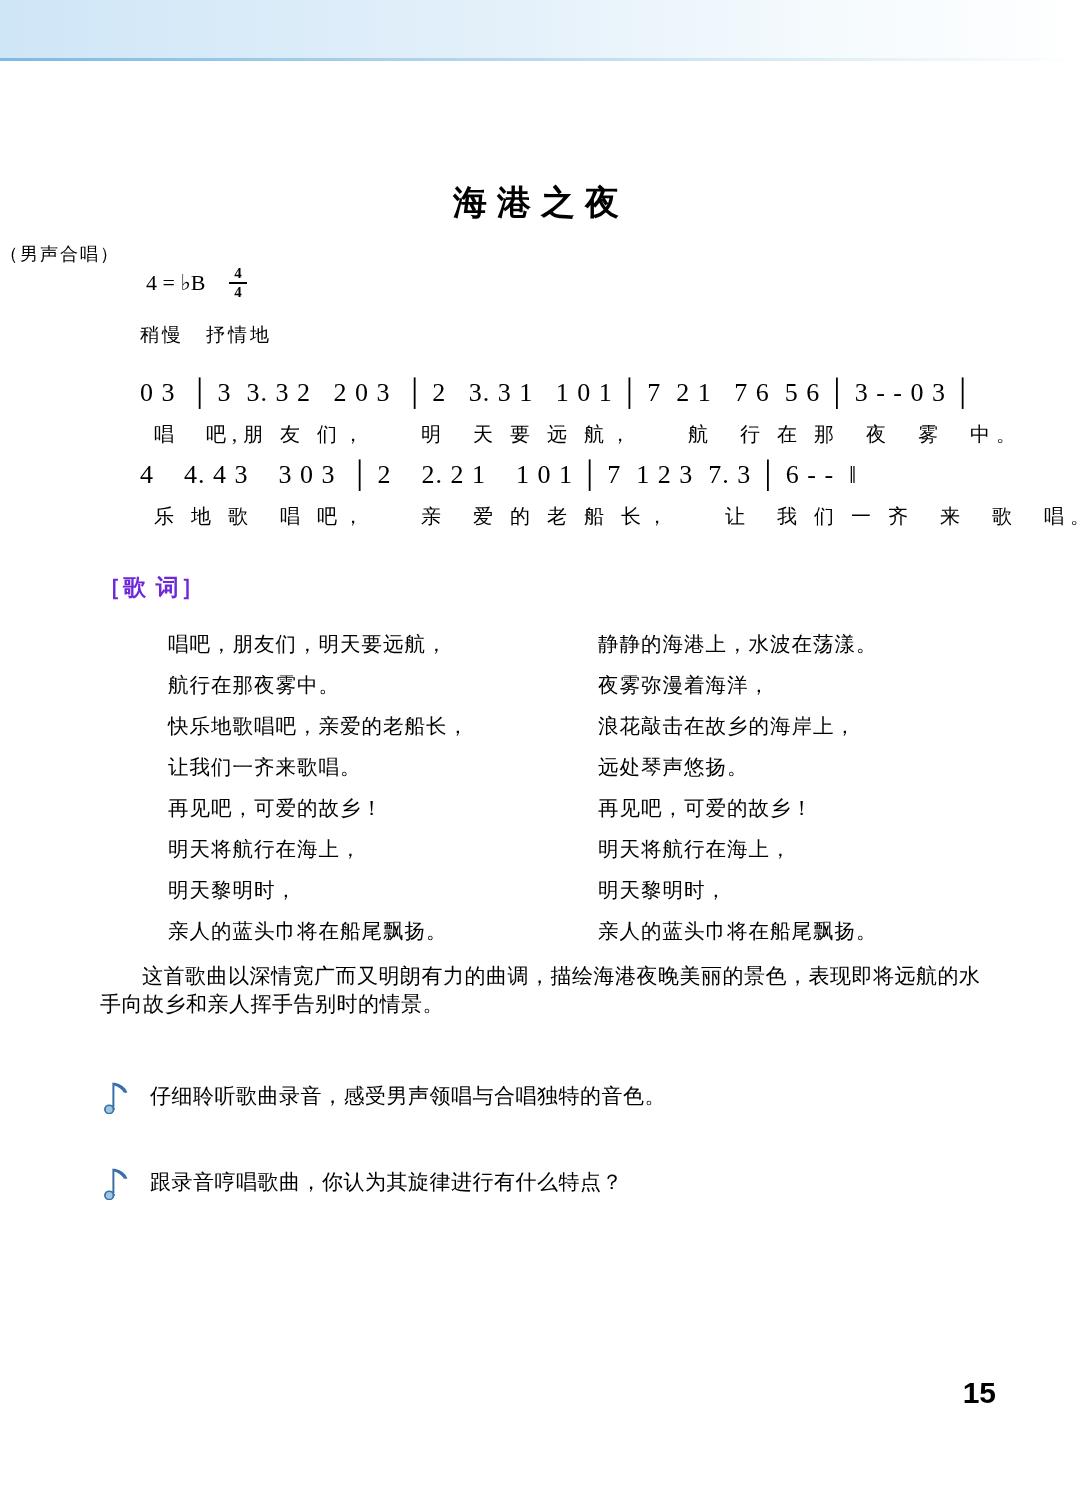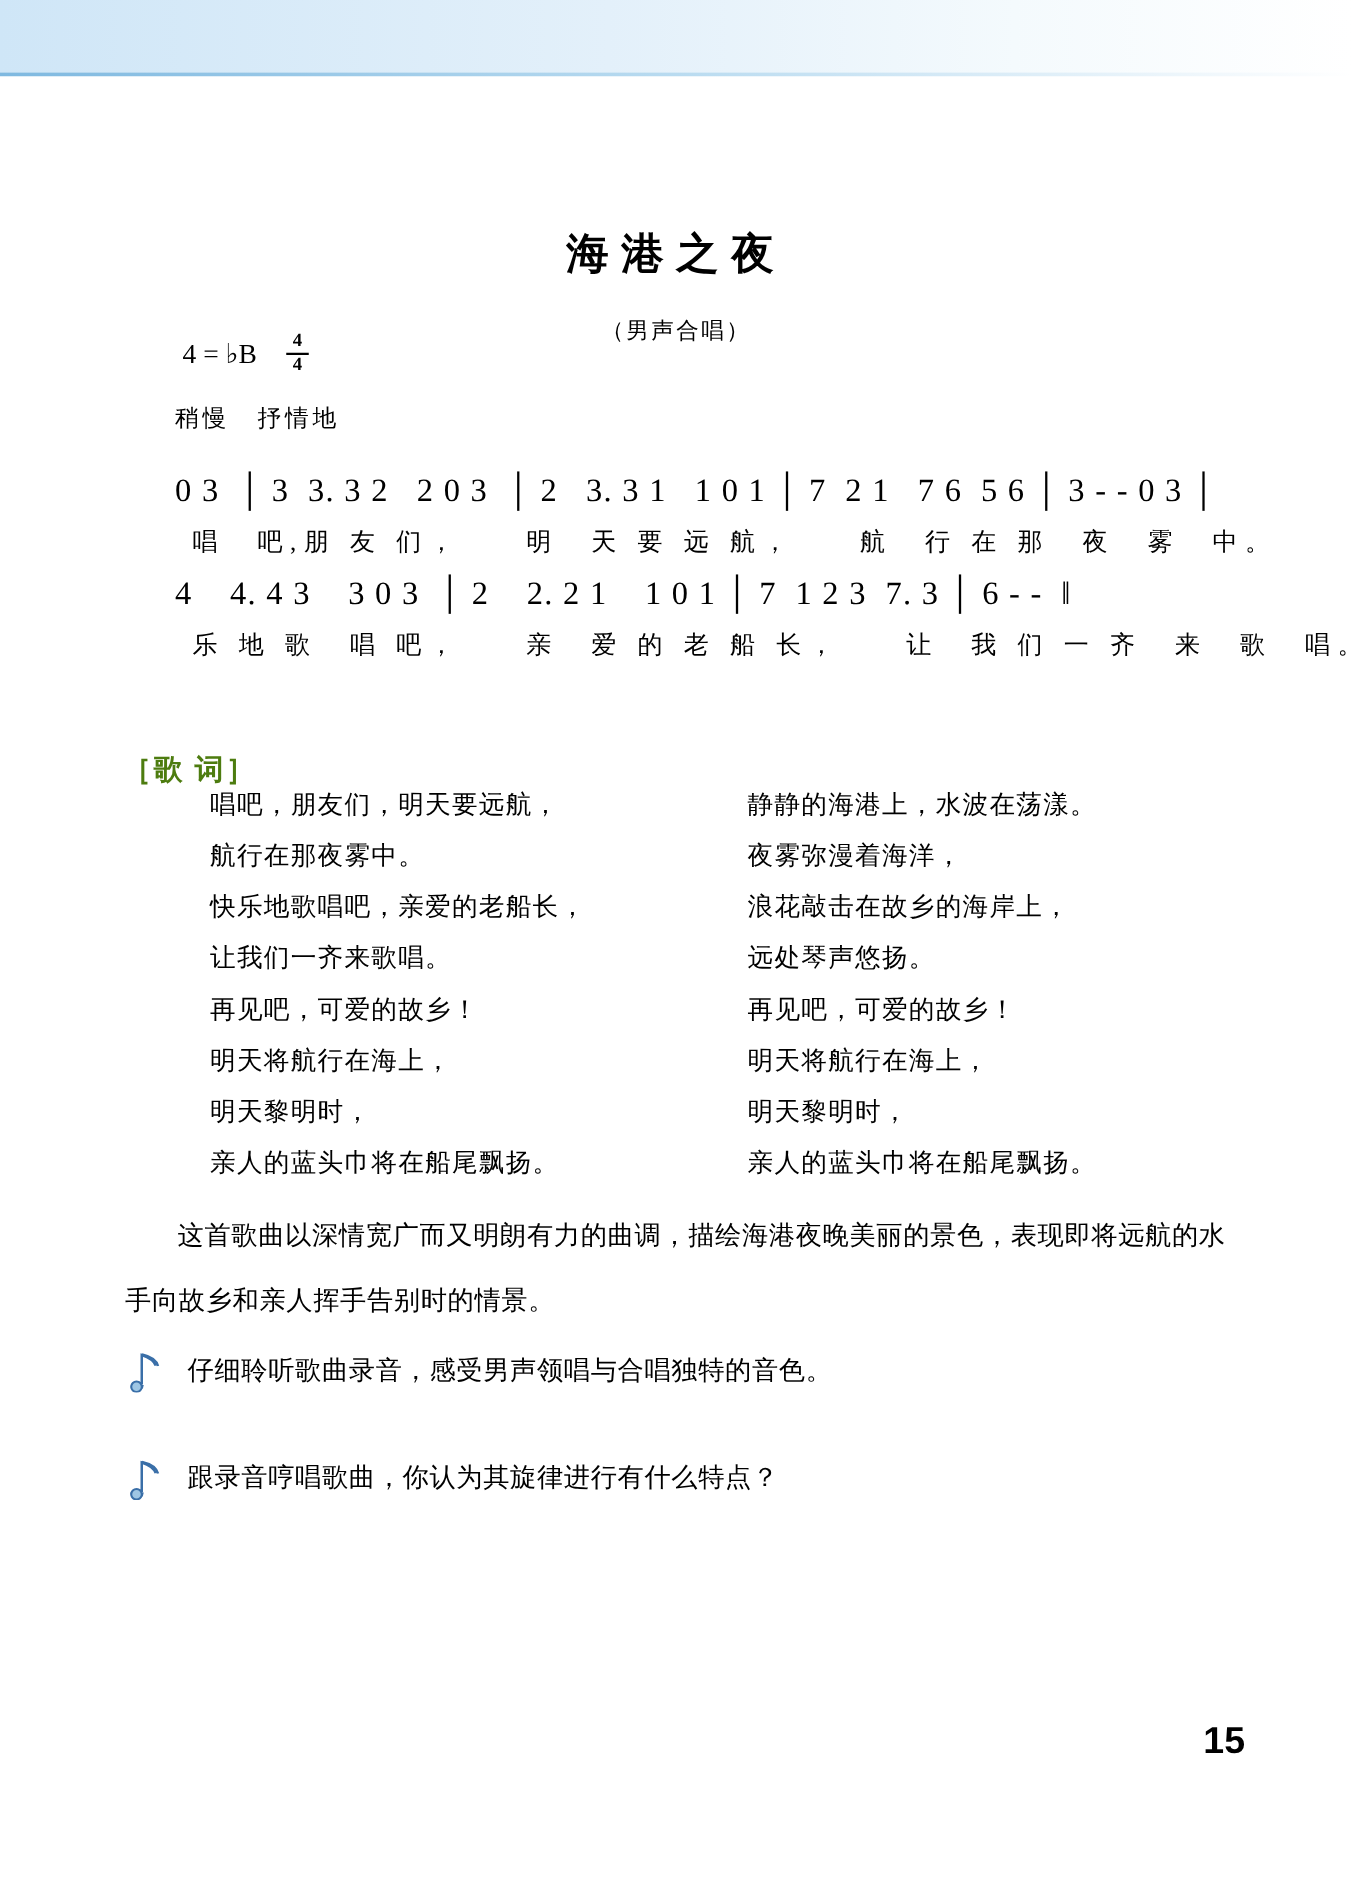--- a/index.html
+++ b/index.html
@@ -80,23 +80,22 @@
     top: 180px;
     left: 0; right: 0;
     text-align: center;
     font-size: 34px;
     font-weight: bold;
     letter-spacing: 10px;
     font-family: "Liberation Serif", serif;
   }
   .song-subtitle {
     position: absolute;
-    top: 252px;
+    top: 242px;
     left: 0; right: 0;
-    text-align: center;
     font-size: 18px;
     letter-spacing: 2px;
   }
 
   
   .keysig {
     position: absolute;
     left: 146px;
     top: 270px;
     font-size: 22px;
@@ -156,24 +155,24 @@
     height: 40px;
     line-height: 40px;
     padding-left: 14px;
   }
   .note-row-2 { }
 
   
   .lyrics-heading {
     position: absolute;
     left: 98px;
-    top: 600px;
+    top: 572px;
     font-size: 23px;
     font-weight: bold;
-    color: #4d7c0f;
+    color: #6d28d9;
     letter-spacing: 2px;
   }
 
   .lyrics-block {
     position: absolute;
     top: 624px;
     left: 168px;
     width: 800px;
     display: flex;
     gap: 0px;
@@ -185,21 +184,21 @@
     letter-spacing: 1px;
   }
   .lyrics-col.right { width: 370px; }
 
   .para {
     position: absolute;
     top: 962px;
     left: 100px;
     width: 884px;
     font-size: 21px;
-    line-height: 52px;
+    line-height: 28px;
     text-indent: 42px;
     letter-spacing: 0.5px;
   }
 
   .task {
     position: absolute;
     left: 100px;
     width: 900px;
     font-size: 21px;
     letter-spacing: 0.5px;

